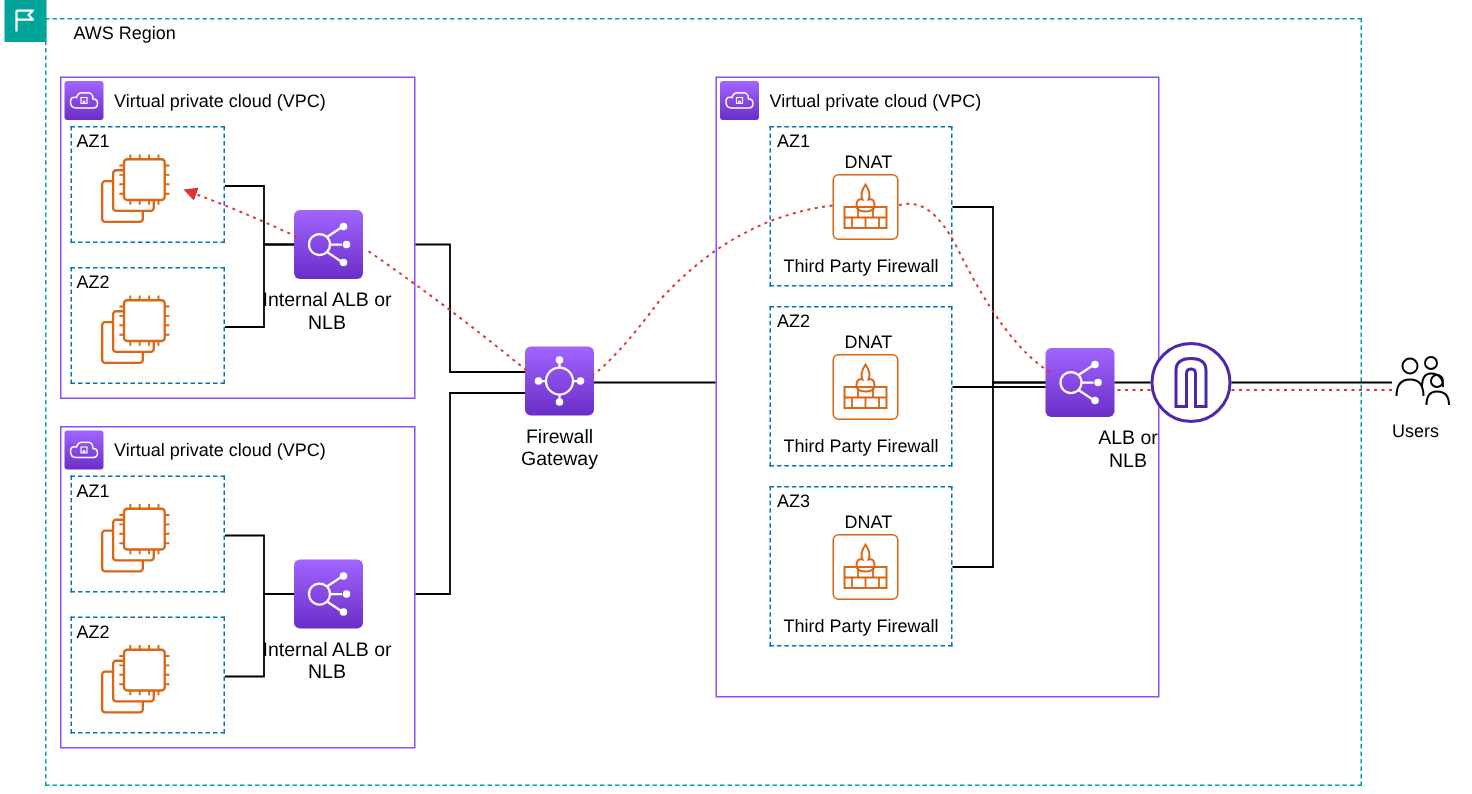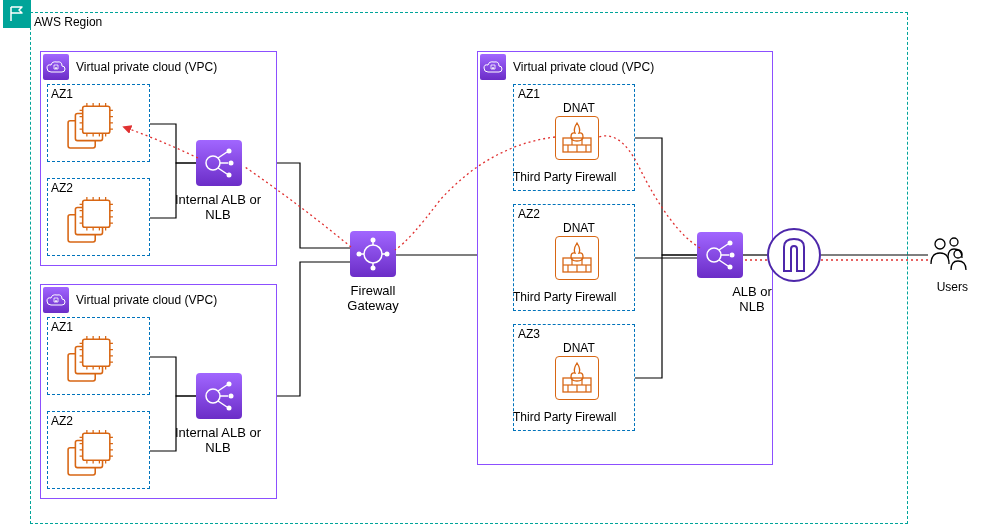--- a/index.html
+++ b/index.html
@@ -1,40 +1,40 @@
 <!DOCTYPE html>
 <html><head>
 <meta charset="utf-8">
 <style>
 *{box-sizing:border-box;margin:0;padding:0}
 body{width:981px;height:529px;font-family:Arial,Helvetica,sans-serif;font-size:12px;color:#000;background:#fff;position:relative}
 .abs{position:absolute}
 .region-tag{width:28px;height:28px;background:#00a499;display:flex;align-items:center;justify-content:center}
 .region-tag svg{width:18px;height:18px}
 .region-box{border:1px dashed #00a499;left:30px;top:12px;width:878px;height:512px}
-.region-label{left:34px;top:15px;font-size:12px}
+.region-label{left:49px;top:15px;font-size:12px}
 .vpc-box{border:1px solid #8c4fff}
 .vpc-icon{width:26px;height:26px;background:linear-gradient(#a166ff,#6b2dc7);border-radius:2px;display:flex;align-items:center;justify-content:center}
 .vpc-icon svg{width:22px;height:22px}
 .vpc-label{font-size:12px}
 .az-box{border:1px dashed #0073bb}
 .az-label{font-size:12px}
 .instances svg{width:58px;height:48px}
 .lb-icon,.tgw-icon{width:46px;height:46px;background:linear-gradient(#a166ff,#6b2dc7);border-radius:4px;display:flex;align-items:center;justify-content:center}
 .lb-icon svg,.tgw-icon svg{width:36px;height:36px}
 .lb-label,.tgw-label{font-size:13px;text-align:center}
 .fw-box{border:1px dashed #0073bb}
 .fw-icon{width:44px;height:44px;border:1px solid #d86613;border-radius:4px;display:flex;align-items:center;justify-content:center;background:#fff}
 .fw-icon svg{width:34px;height:34px}
 .dnat-label{font-size:12px}
-.fw-label{font-size:12px;text-align:left;width:100%}
+.fw-label{font-size:12px;text-align:center;width:100%}
 .arch{width:54px;height:54px;border:2px solid #4d27aa;border-radius:50%;display:flex;align-items:center;justify-content:center;background:#fff}
 .arch svg{width:28px;height:36px}
 .users svg{width:40px;height:36px}
-.users-label{font-size:12px;text-align:right}
+.users-label{font-size:12px;text-align:left}
 line.solid,path.solid{stroke:#000;stroke-width:1.2;fill:none}
 path.dotted{stroke:#e03131;stroke-width:1.3;stroke-dasharray:2 3;fill:none}
 </style>
 </head>
 <body>
 
 <svg width="0" height="0" style="position:absolute">
 <defs>
 <g id="flag-icon">
   <path d="M3 2 L3 16 M3 2 L14 2 L11 5 L14 8 L3 8" stroke="#fff" stroke-width="1.5" fill="none" stroke-linejoin="round"></path>

